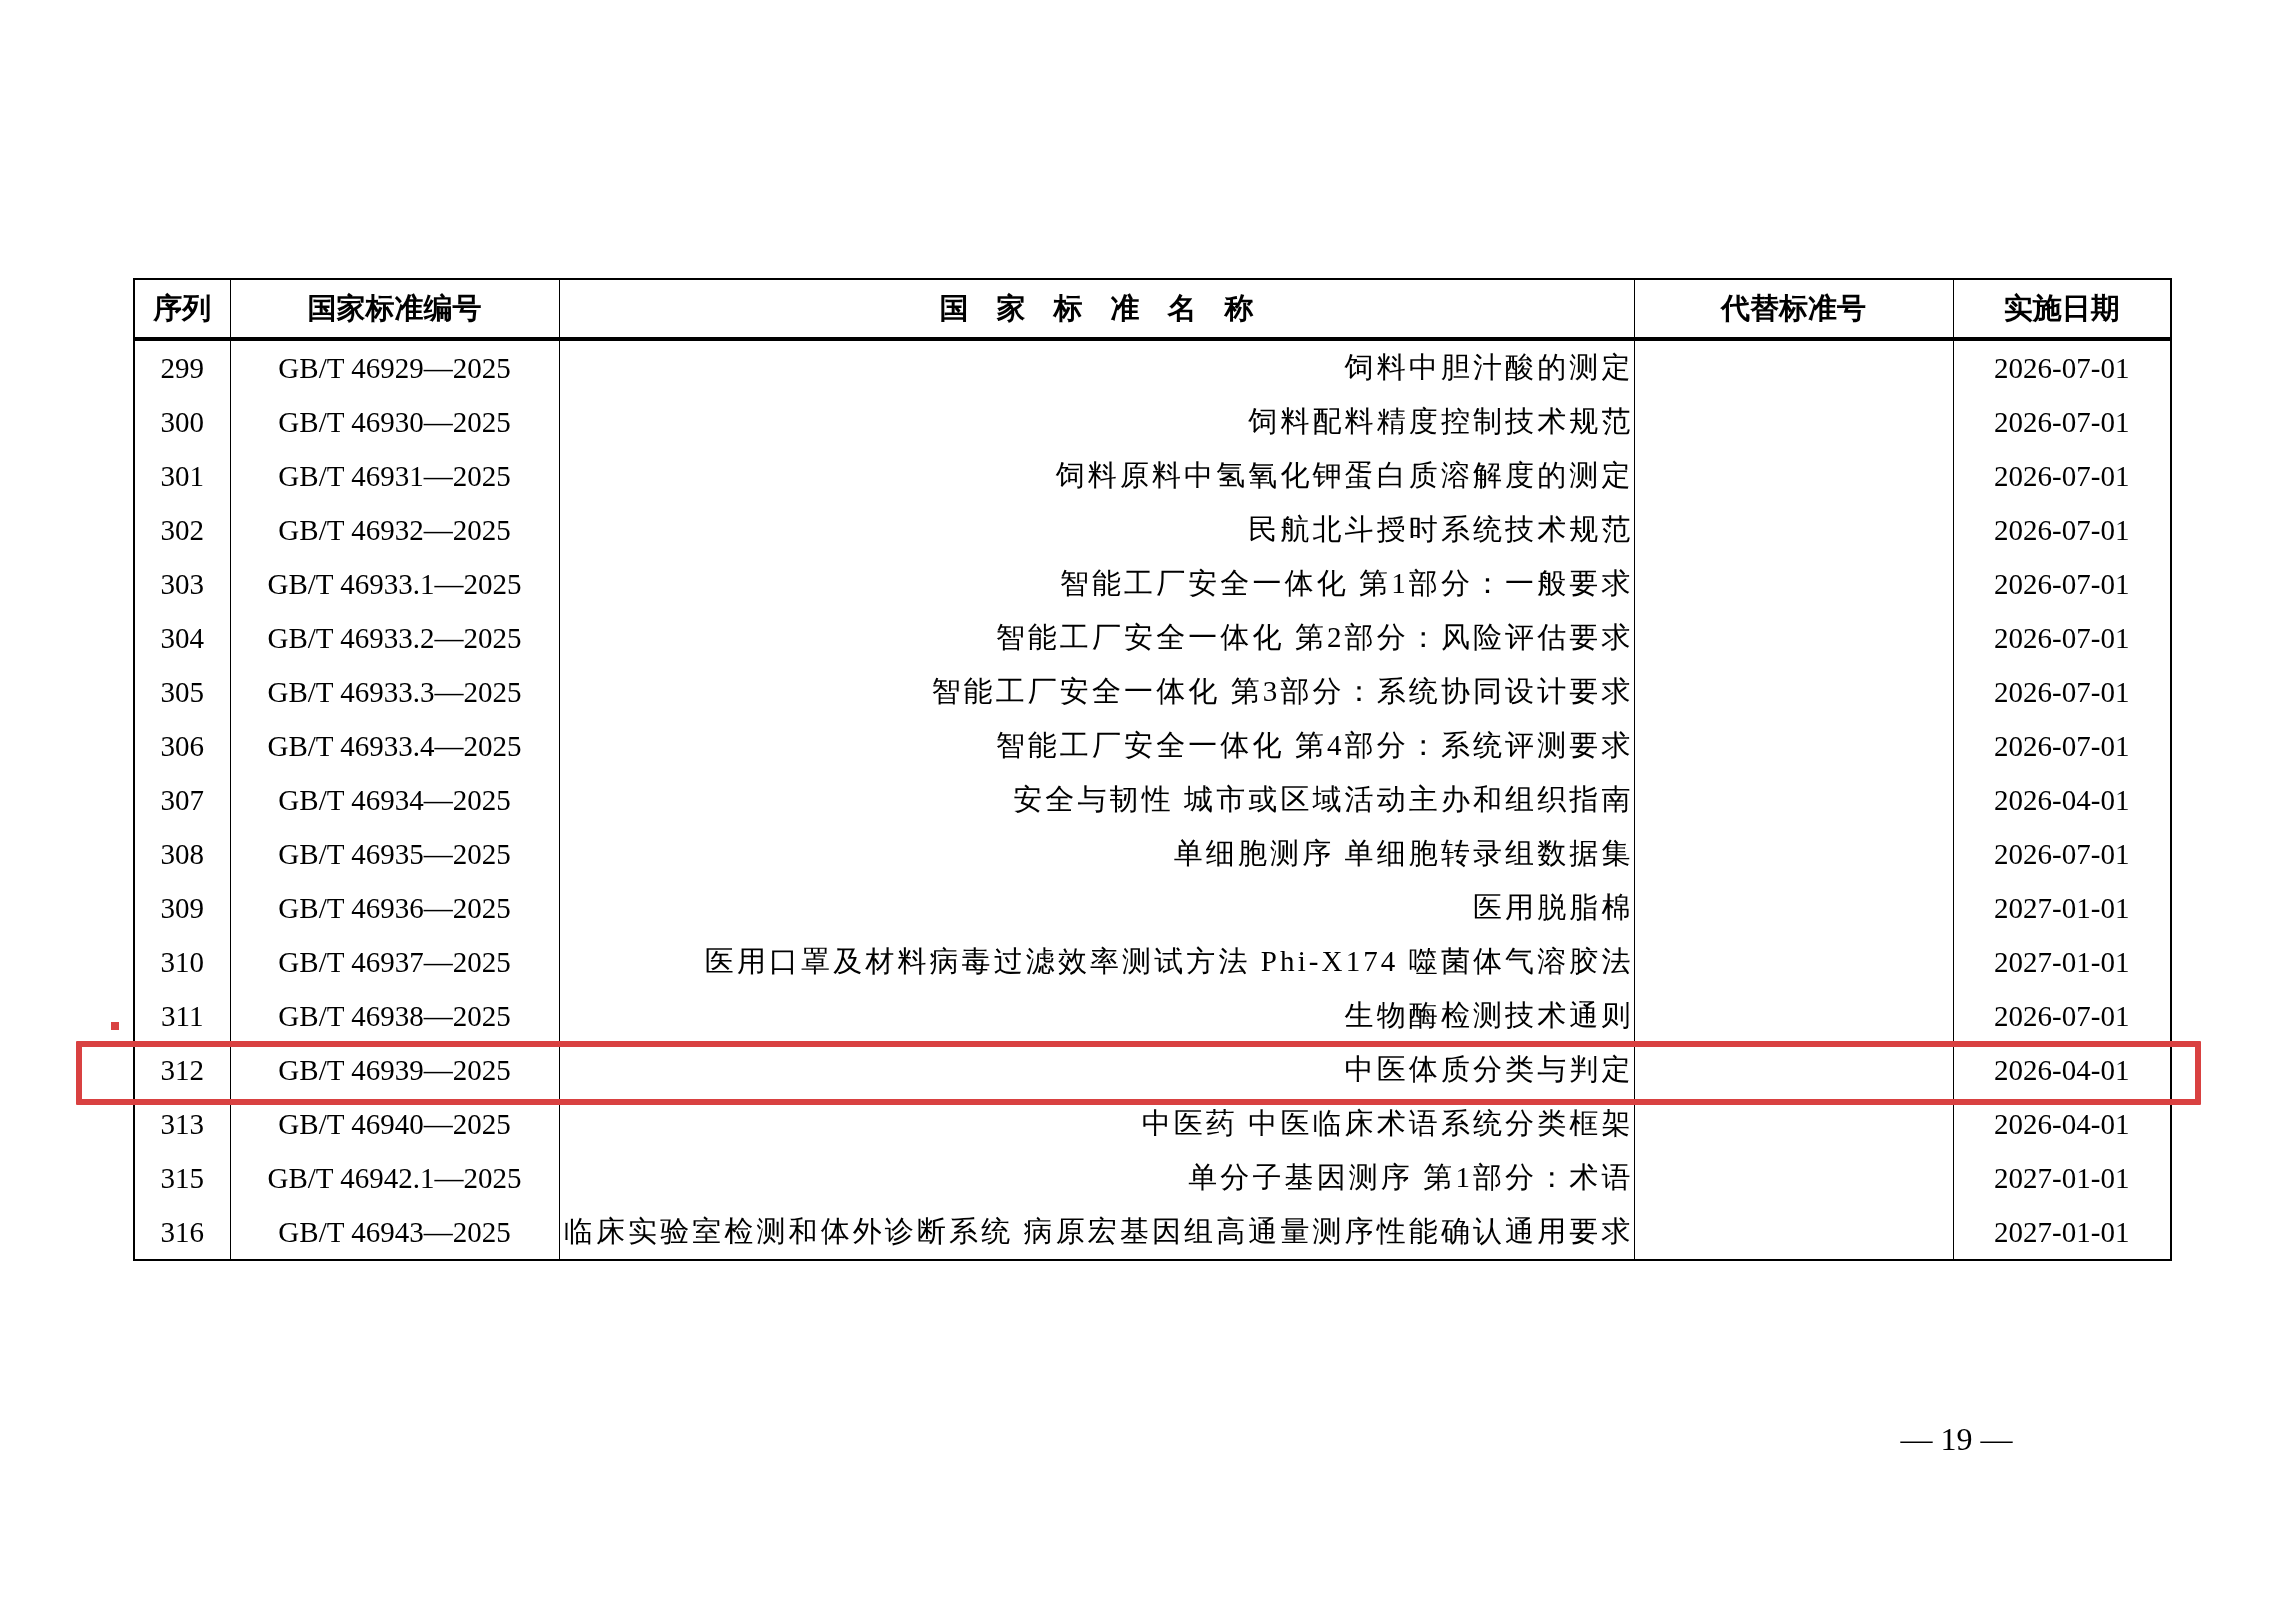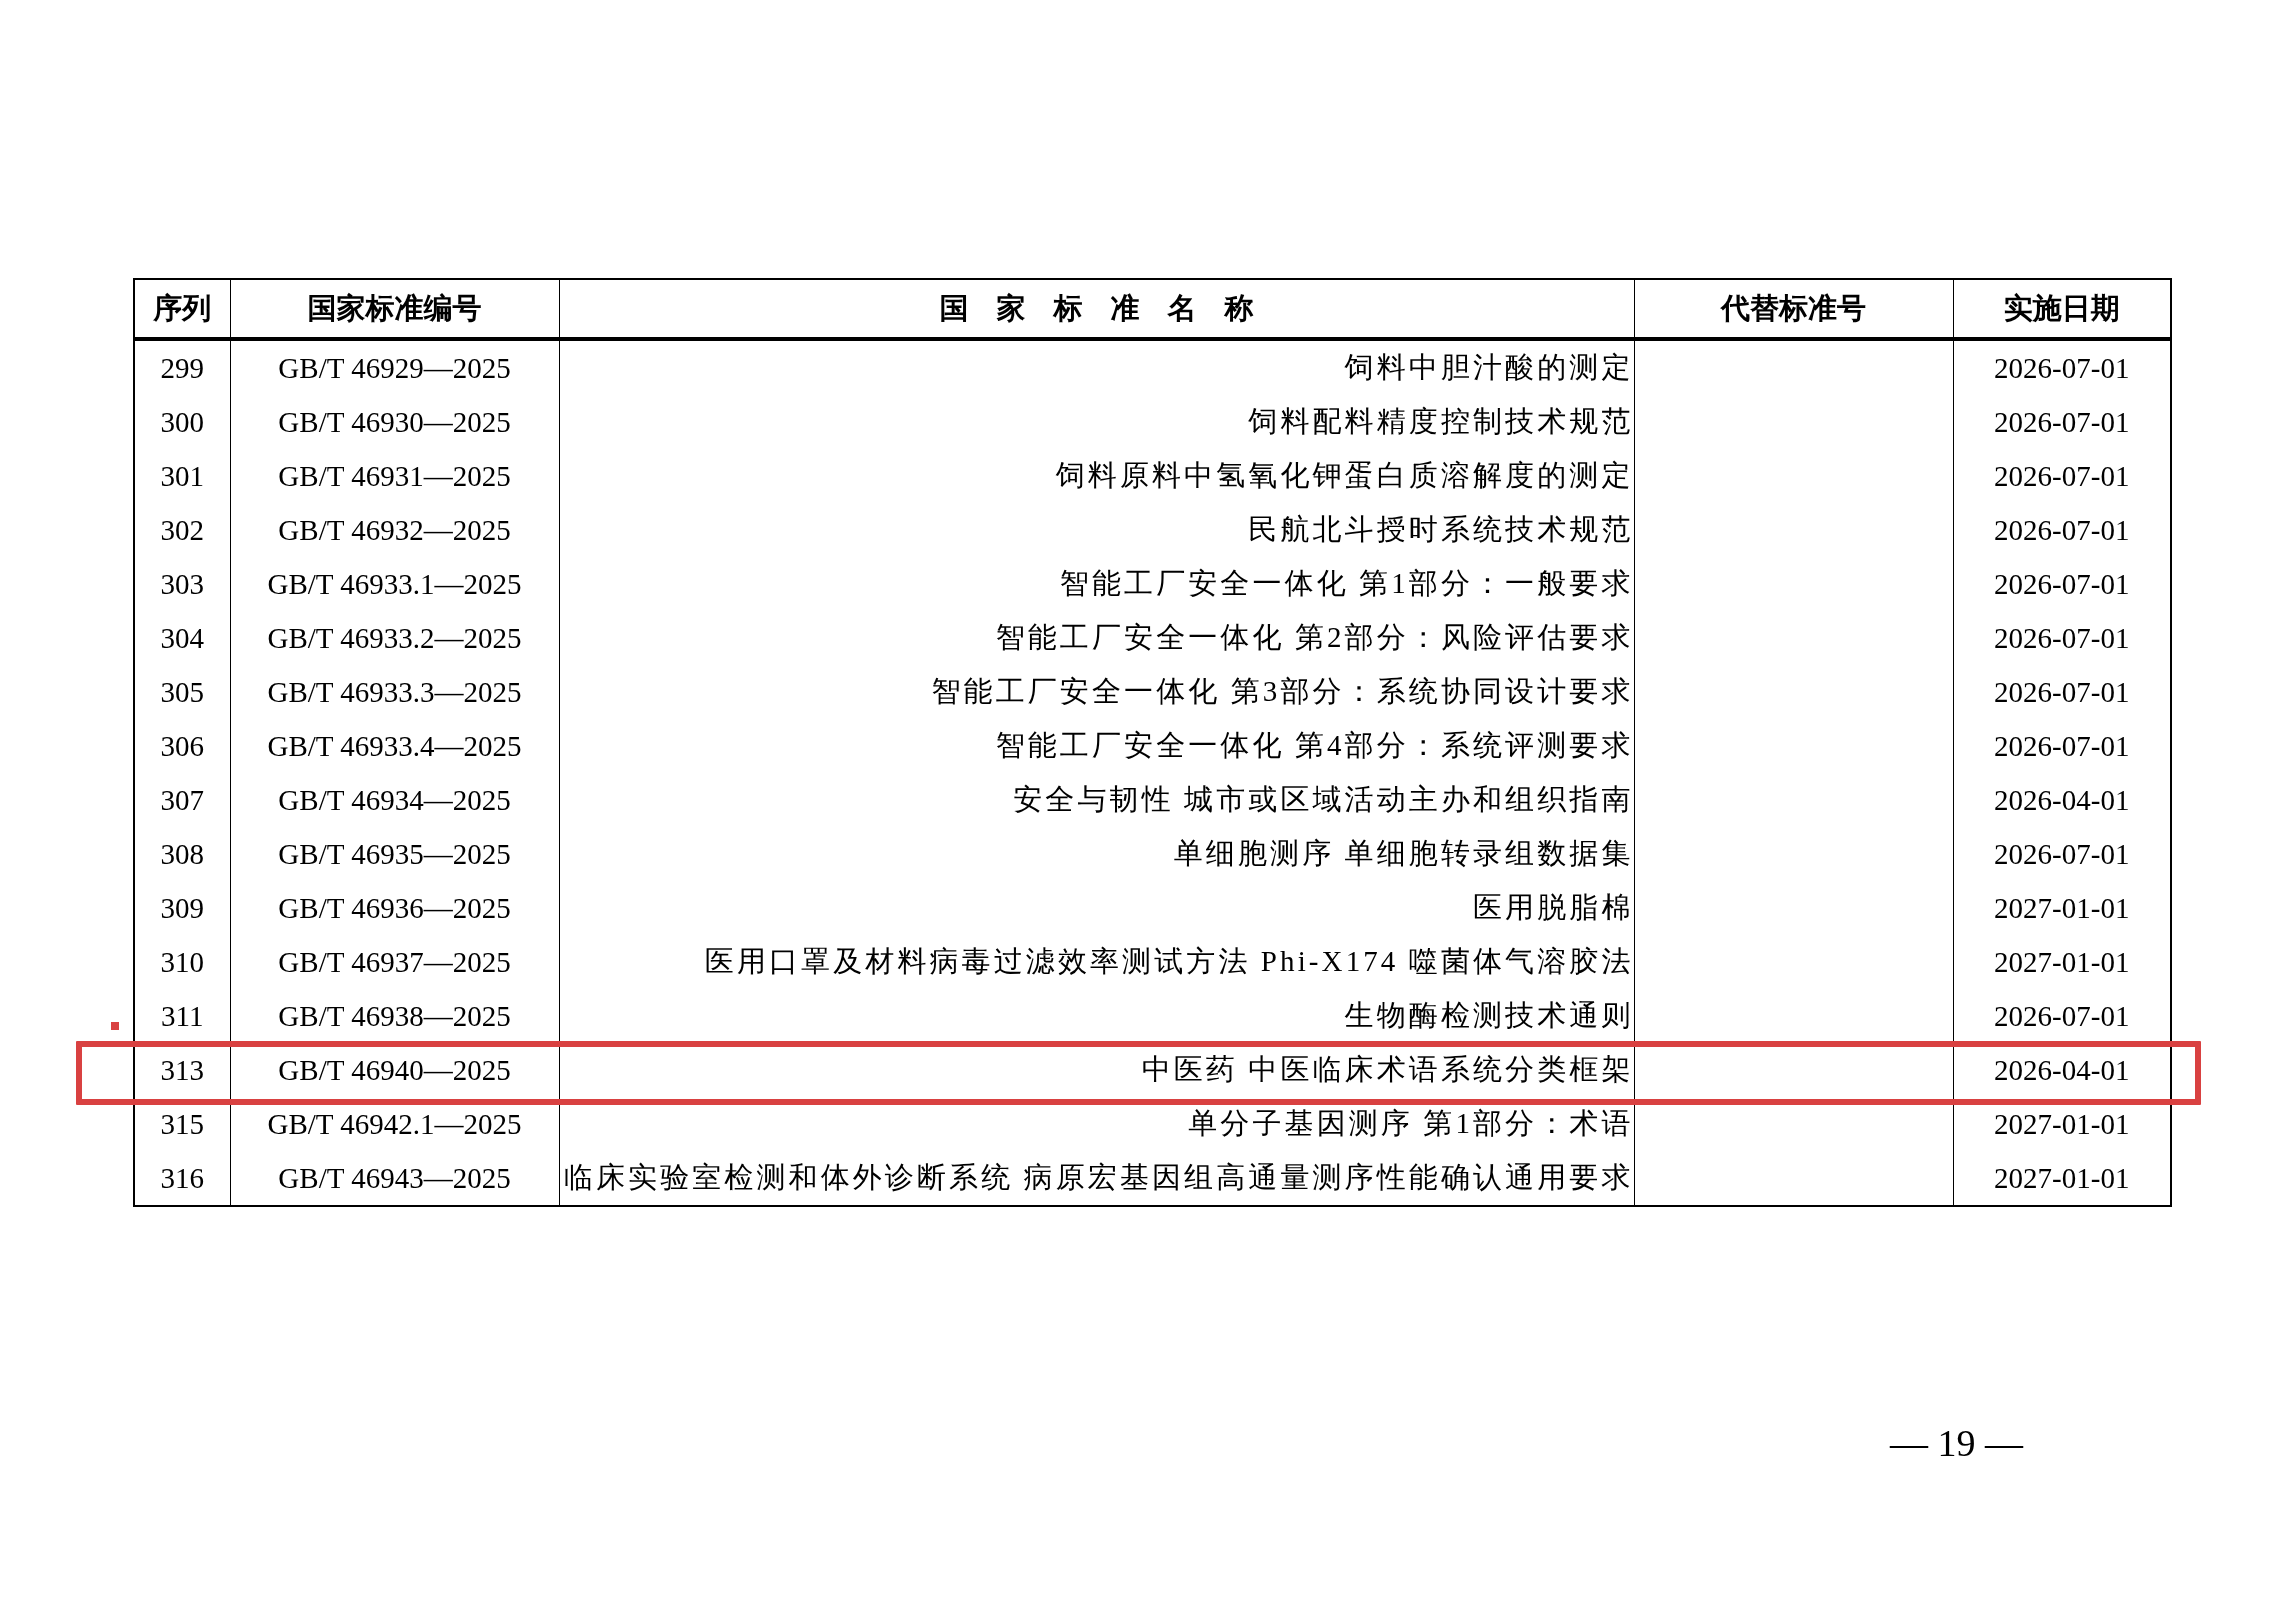--- a/index.html
+++ b/index.html
@@ -88,21 +88,21 @@
     background: #d94141;
   }
 
   
   .page-number {
     position: absolute;
     left: 1839px;
     top: 1421px;
     width: 235px;
     text-align: center;
-    font-size: 38px;
+    font-size: 32px;
     white-space: nowrap;
   }
 </style>
 </head>
 <body>
 
 <table class="standards">
   <colgroup>
     <col style="width:96px">
     <col style="width:329px">
@@ -205,20 +205,27 @@
         <td class="col-date">2027-01-01</td>
       </tr>
       <tr>
         <td class="col-seq">311</td>
         <td class="col-code">GB/T 46938—2025</td>
         <td class="col-name">生物酶检测技术通则</td>
         <td class="col-replaced"></td>
         <td class="col-date">2026-07-01</td>
       </tr>
       <tr>
+        <td class="col-seq">312</td>
+        <td class="col-code">GB/T 46939—2025</td>
+        <td class="col-name">中医体质分类与判定</td>
+        <td class="col-replaced"></td>
+        <td class="col-date">2026-04-01</td>
+      </tr>
+      <tr>
         <td class="col-seq">313</td>
         <td class="col-code">GB/T 46940—2025</td>
         <td class="col-name">中医药 中医临床术语系统分类框架</td>
         <td class="col-replaced"></td>
         <td class="col-date">2026-04-01</td>
       </tr>
       <tr>
         <td class="col-seq">315</td>
         <td class="col-code">GB/T 46942.1—2025</td>
         <td class="col-name">单分子基因测序 第1部分：术语</td>

